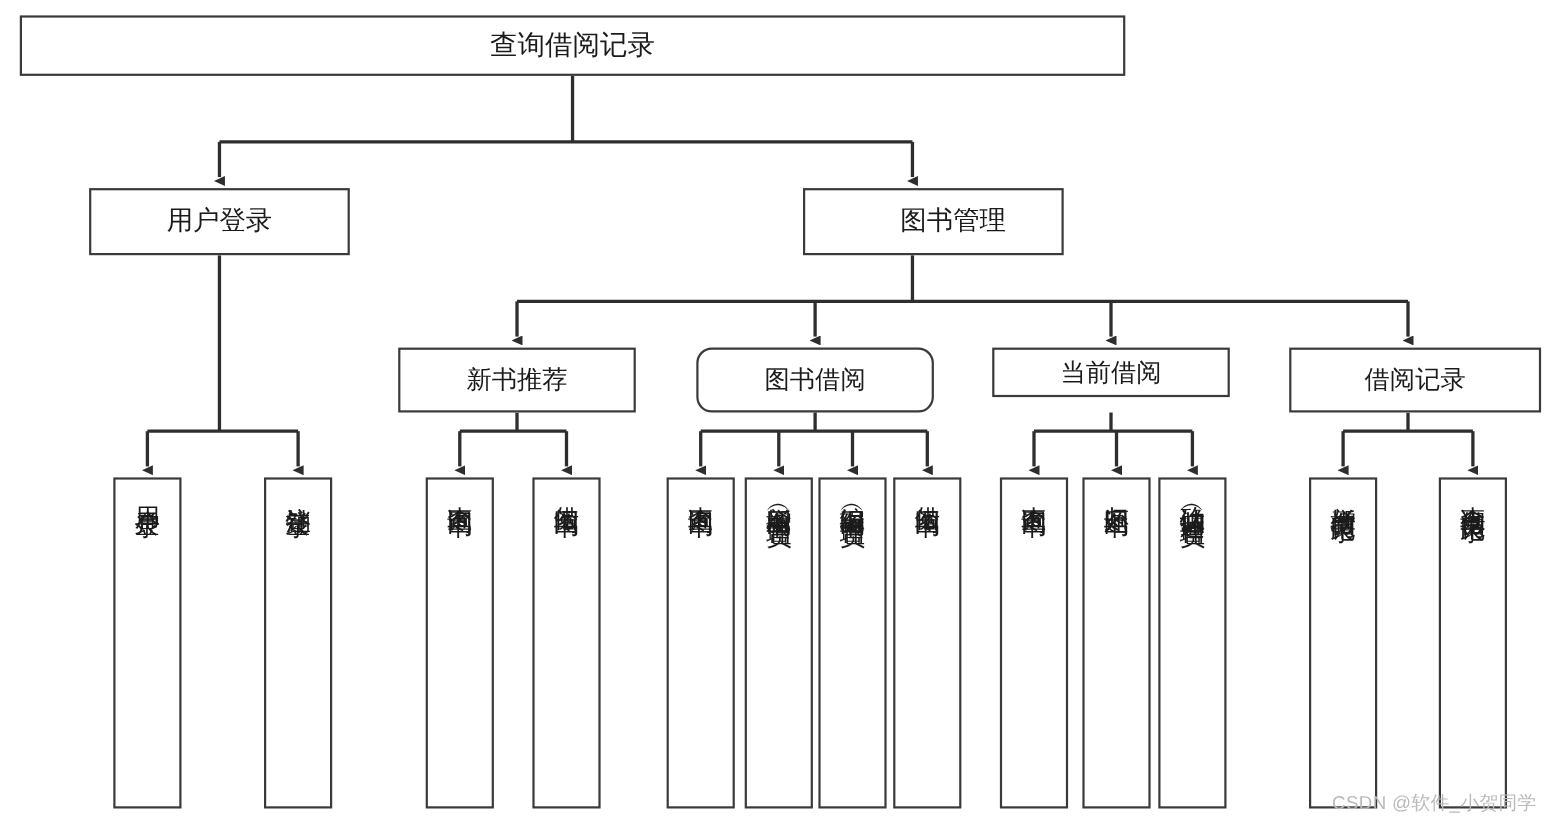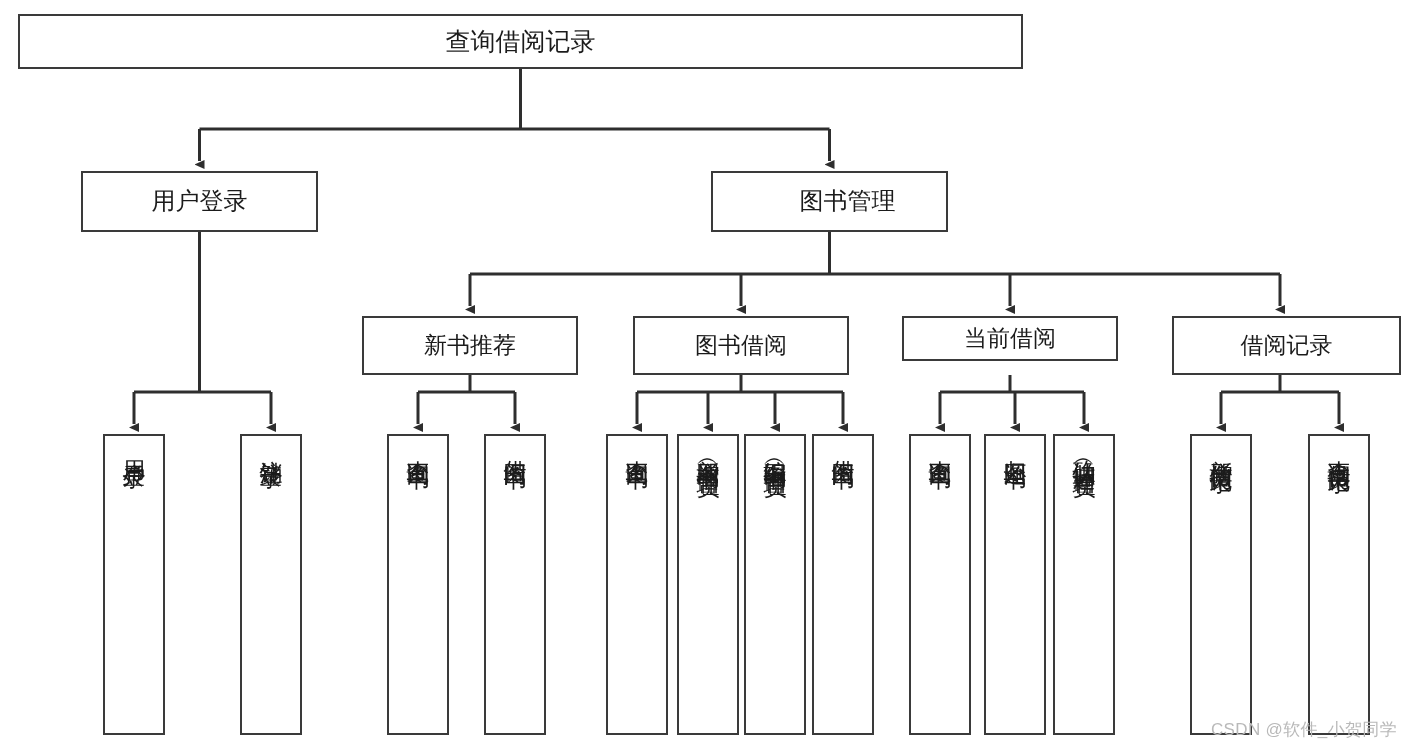--- a/index.html
+++ b/index.html
@@ -112,27 +112,27 @@
       </g>
   </svg>
 
   <div id="nodes">
       <div class="node lvl-root horizontal" style="left: 18px; top: 14px; width: 1005px; height: 55px;">
         <span class="node-label">查询借阅记录</span>
       </div>
       <div class="node lvl-2 horizontal" style="left: 81px; top: 171px; width: 237px; height: 61px;">
         <span class="node-label">用户登录</span>
       </div>
-      <div class="node lvl-2 horizontal" style="left: 711px; top: 171px; width: 237px; height: 61px; padding-left: 36px;">
+      <div class="node lvl-2 horizontal" style="left: 730px; top: 171px; width: 237px; height: 61px; padding-left: 36px;">
         <span class="node-label">图书管理</span>
       </div>
       <div class="node lvl-3 horizontal" style="left: 362px; top: 316px; width: 216px; height: 59px;">
         <span class="node-label">新书推荐</span>
       </div>
-      <div class="node lvl-3 horizontal" style="left: 633px; top: 316px; width: 216px; height: 59px;">
+      <div class="node lvl-3 horizontal" style="left: 633px; top: 316px; width: 216px; height: 59px; border-radius: 14px;">
         <span class="node-label">图书借阅</span>
       </div>
       <div class="node lvl-3 horizontal" style="left: 902px; top: 316px; width: 216px; height: 45px;">
         <span class="node-label">当前借阅</span>
       </div>
       <div class="node lvl-3 horizontal" style="left: 1172px; top: 316px; width: 229px; height: 59px;">
         <span class="node-label">借阅记录</span>
       </div>
       <div class="node lvl-4 vertical" style="left: 103px; top: 434px; width: 62px; height: 301px;">
         <span class="node-label">用户登录</span>

